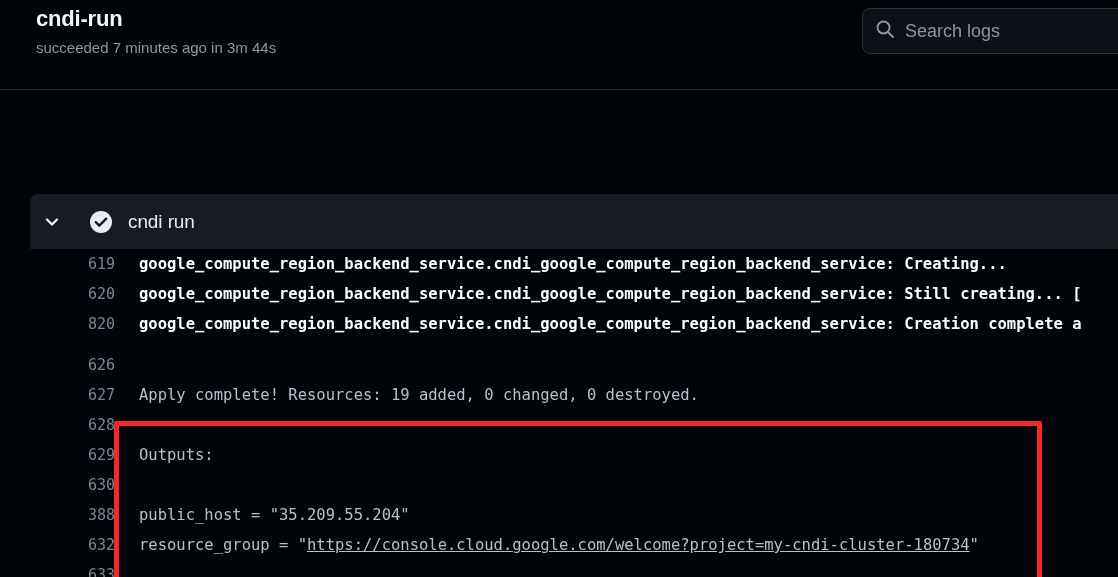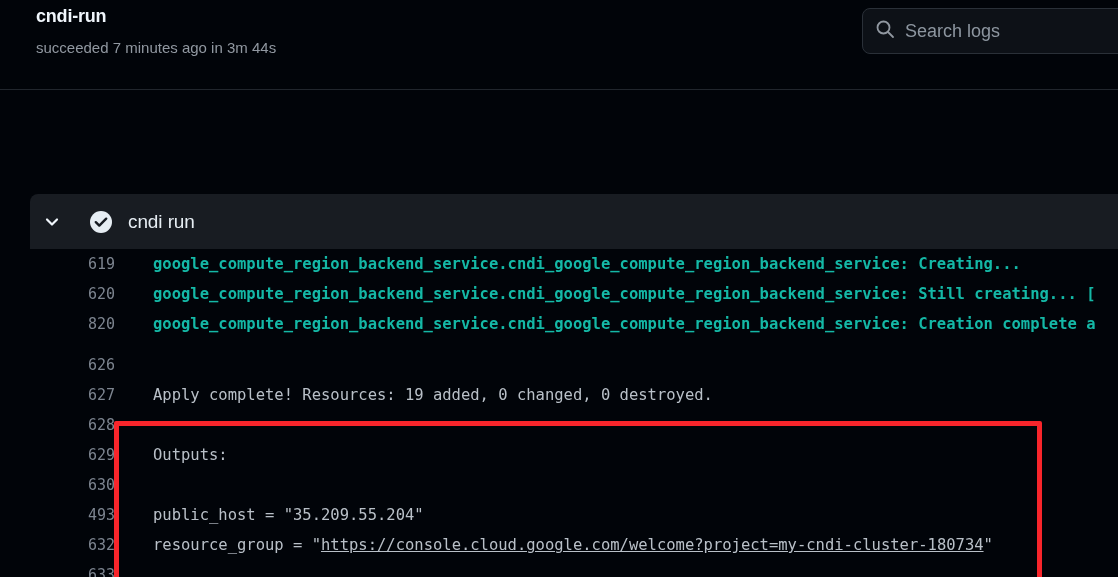--- a/index.html
+++ b/index.html
@@ -18,21 +18,21 @@
     position: relative;
     height: 90px;
     background: #010409;
     border-bottom: 1px solid #21262d;
   }
 
   .header-title {
     position: absolute;
     left: 36px;
     top: 6px;
-    font-size: 18px;
+    font-size: 22px;
     font-weight: bold;
     color: #f0f6fc;
     letter-spacing: -0.2px;
   }
 
   .header-subtitle {
     position: absolute;
     left: 36px;
     top: 39px;
     font-size: 15px;
@@ -112,21 +112,20 @@
     position: absolute;
     left: 0; right: 0;
     top: 159px;
   }
   .log-line {
     position: relative;
     height: 30px;
     display: flex;
     align-items: center;
     white-space: nowrap;
-    gap: 14px;
   }
   .log-line.spaced { margin-top: 11px; }
 
   .line-no {
     flex: 0 0 auto;
     width: 115px;
     text-align: right;
     padding-right: 0;
     font-family: "DejaVu Sans Mono", monospace;
     font-size: 15px;
@@ -136,21 +135,21 @@
 
   .line-text {
     flex: 1 1 auto;
     padding-left: 24px;
     font-family: "DejaVu Sans Mono", monospace;
     font-size: 15.5px;
     color: #b9c0c8;
     overflow: hidden;
     text-overflow: clip;
   }
-  .line-text.bold { font-weight: bold; color: #14b8a6; }
+  .line-text.bold { font-weight: bold; color: #ffffff; }
   .line-text .url { text-decoration: underline; color: #b9c0c8; }
 
   
   .annotation-box {
     position: absolute;
     left: 114px;
     top: 331px;
     width: 928px;
     height: 169px;
     border: 5px solid #f8252b;
@@ -232,21 +231,21 @@
       <span class="line-no">629</span>
       <span class="line-text">Outputs:</span>
     </div>
 
     <div class="log-line">
       <span class="line-no">630</span>
       <span class="line-text"></span>
     </div>
 
     <div class="log-line">
-      <span class="line-no">493</span>
+      <span class="line-no">388</span>
       <span class="line-text">public_host = "35.209.55.204"</span>
     </div>
 
     <div class="log-line">
       <span class="line-no">632</span>
       <span class="line-text"><span>resource_group = "</span><a class="url" href="#">https://console.cloud.google.com/welcome?project=my-cndi-cluster-180734</a><span>"</span></span>
     </div>
 
     <div class="log-line">
       <span class="line-no">633</span>

